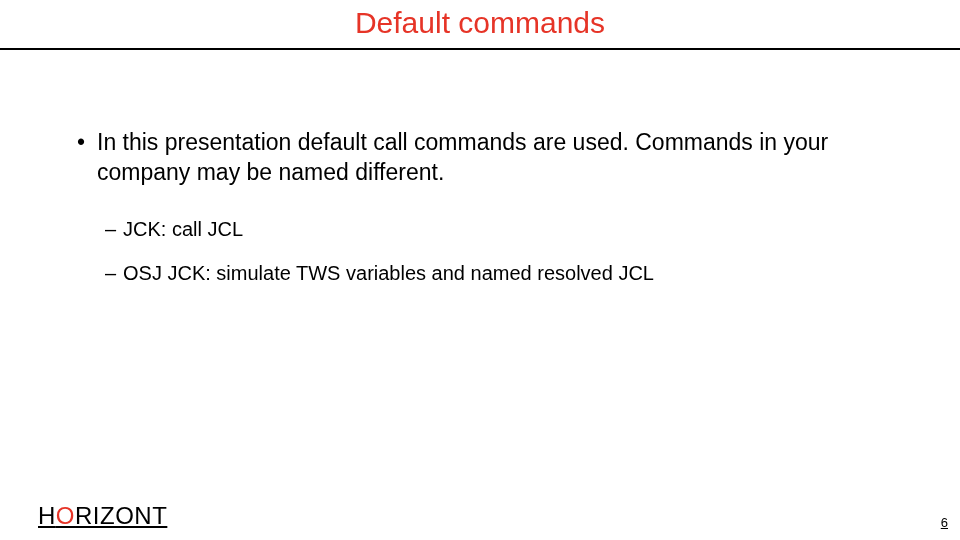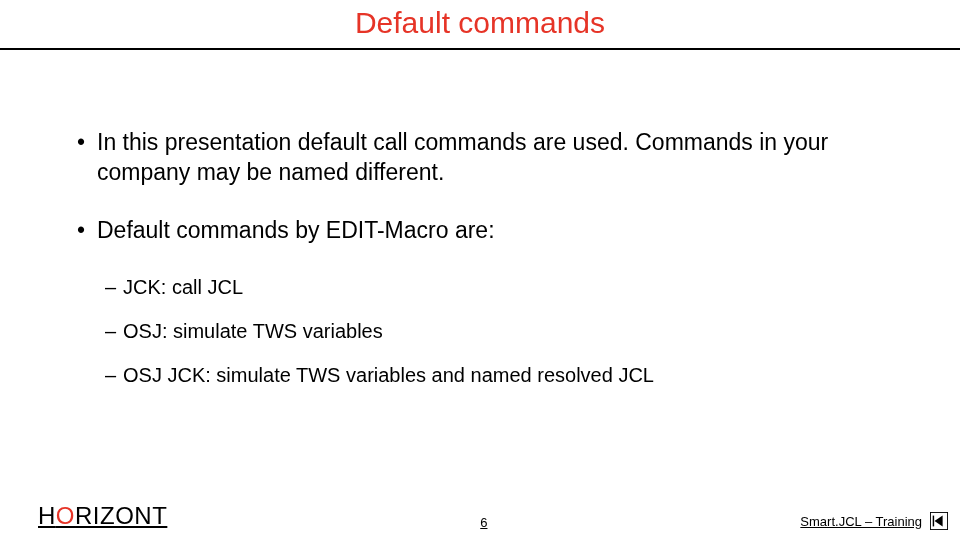--- a/index.html
+++ b/index.html
@@ -109,36 +109,24 @@
 </head>
 <body>
 
 <div class="slide">
 
   <div class="title">Default commands</div>
   <hr class="title-rule">
 
   <div class="body">
     <div class="bullet1">In this presentation default call commands are used. Commands in your company may be named different.</div>
-    <div class="bullet1">Default commands by EDIT-Macro are:</div>
     <div class="bullet2">JCK: call JCL</div>
-    <div class="bullet2">OSJ: simulate TWS variables</div>
     <div class="bullet2">OSJ JCK: simulate TWS variables and named resolved JCL</div>
   </div>
 
   <div class="footer">
     <div class="footer-left">
       <span>H</span><span class="o">O</span><span>RIZONT</span>
     </div>
     <div class="footer-center">6</div>
-    <div class="footer-right">
-      <span>Smart.JCL – Training</span>
-      <span class="back-icon">
-        <svg viewBox="0 0 20 20">
-          <rect x="0.5" y="0.5" width="19" height="19" fill="none" stroke="#000" stroke-width="1"></rect>
-          <polygon points="14,4 14,16 5,10" fill="#000"></polygon>
-          <rect x="3" y="4" width="1.6" height="12" fill="#000"></rect>
-        </svg>
-      </span>
-    </div>
   </div>
 
 </div>
 
 </body></html>

